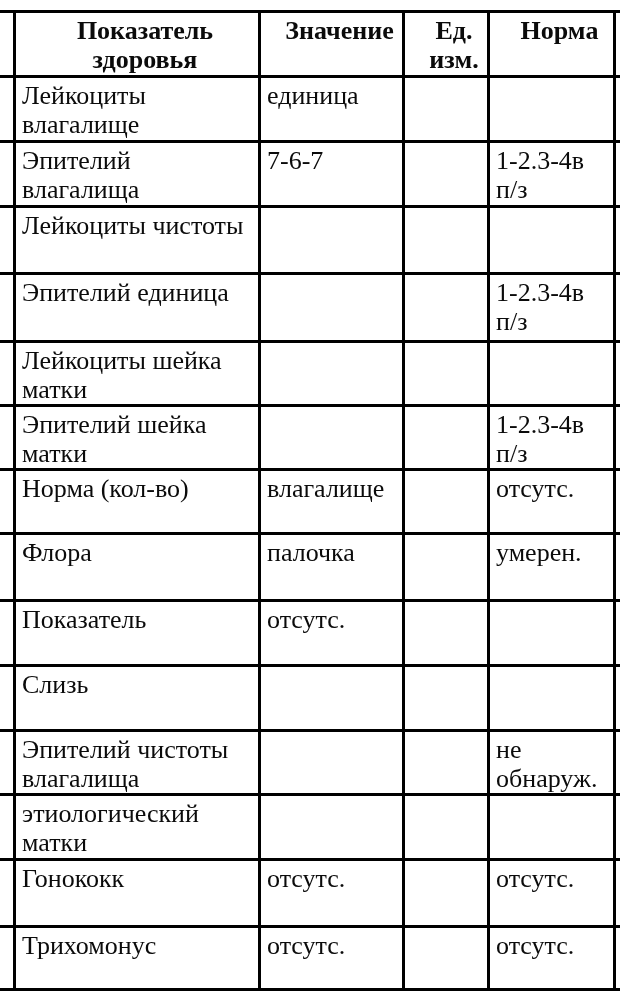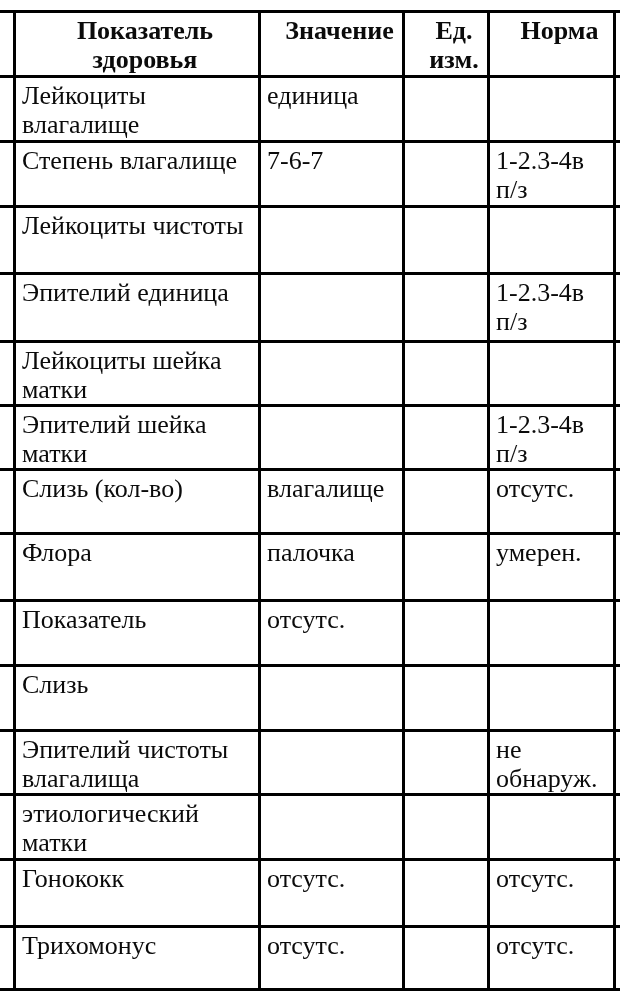--- a/index.html
+++ b/index.html
@@ -76,21 +76,21 @@
           <td class="stub"></td>
           <td>Лейкоциты
 влагалище</td>
           <td>единица</td>
           <td></td>
           <td></td>
           <td class="stub"></td>
         </tr>
         <tr style="height: 65px;">
           <td class="stub"></td>
-          <td>Степень влагалище</td>
+          <td>Эпителий влагалища</td>
           <td>7-6-7</td>
           <td></td>
           <td>1-2.3-4в
 п/з</td>
           <td class="stub"></td>
         </tr>
         <tr style="height: 67px;">
           <td class="stub"></td>
           <td>Лейкоциты чистоты</td>
           <td></td>
@@ -121,21 +121,21 @@
           <td>Эпителий шейка
 матки</td>
           <td></td>
           <td></td>
           <td>1-2.3-4в
 п/з</td>
           <td class="stub"></td>
         </tr>
         <tr style="height: 64px;">
           <td class="stub"></td>
-          <td>Слизь (кол-во)</td>
+          <td>Норма (кол-во)</td>
           <td>влагалище</td>
           <td></td>
           <td>отсутс.</td>
           <td class="stub"></td>
         </tr>
         <tr style="height: 67px;">
           <td class="stub"></td>
           <td>Флора</td>
           <td>палочка</td>
           <td></td>

